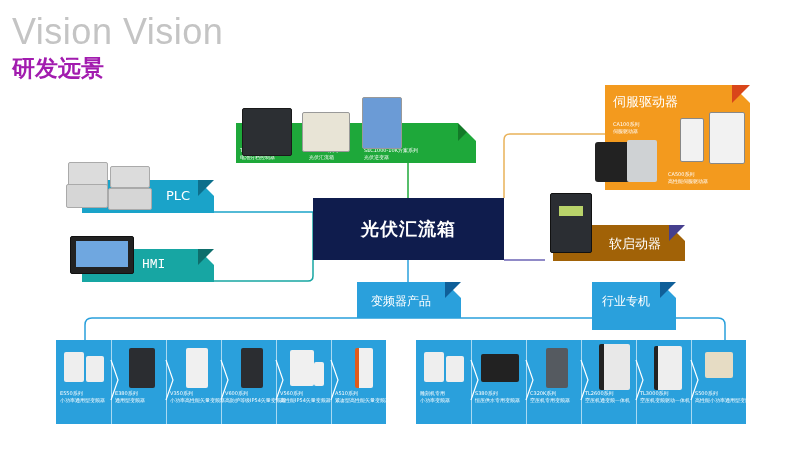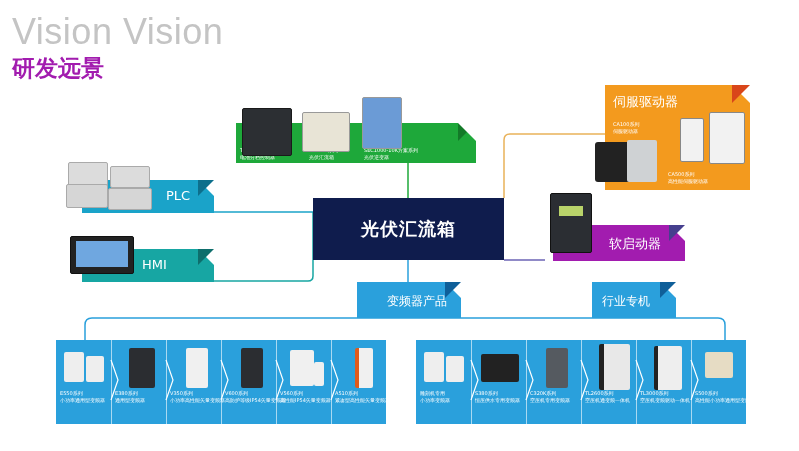--- a/index.html
+++ b/index.html
@@ -71,44 +71,44 @@
   <span style="position:absolute;left:84px;top:8px;font-size:13px;">PLC</span>
 </div>
 <div class="dev" style="left:68px;top:162px;width:38px;height:22px;background:#dcdcdc;border:1px solid #aaa;"></div>
 <div class="dev" style="left:110px;top:166px;width:38px;height:20px;background:#dcdcdc;border:1px solid #aaa;"></div>
 <div class="dev" style="left:66px;top:184px;width:40px;height:22px;background:#d6d6d6;border:1px solid #aaa;"></div>
 <div class="dev" style="left:108px;top:188px;width:42px;height:20px;background:#d6d6d6;border:1px solid #aaa;"></div>
 
 <div class="tab" style="left:82px;top:249px;width:132px;height:33px;background:#17a6a3;">
   <div style="position:absolute;right:0;top:0;width:0;height:0;border-top:16px solid #fff;border-left:16px solid transparent;"></div>
   <div style="position:absolute;right:0;top:0;width:0;height:0;border-left:16px solid #0e6e6c;border-bottom:16px solid transparent;"></div>
-  <span style="position:absolute;left:60px;top:8px;font-size:13px;">HMI</span>
+  <span style="position:absolute;left:60px;top:8px;font-size:13px;font-family:Liberation Mono, monospace;">HMI</span>
 </div>
 <div class="dev" style="left:70px;top:236px;width:62px;height:36px;background:#222;border:1px solid #111;">
   <div style="position:absolute;left:5px;top:4px;width:52px;height:26px;background:#6fa7e0;"></div>
 </div>
 
 <div class="abs center-box">光伏汇流箱</div>
 
-<div class="tab" style="left:553px;top:225px;width:132px;height:36px;background:#a21caf;">
+<div class="tab" style="left:553px;top:225px;width:132px;height:36px;background:#a16207;">
   <div style="position:absolute;right:0;top:0;width:0;height:0;border-top:16px solid #fff;border-left:16px solid transparent;"></div>
   <div style="position:absolute;right:0;top:0;width:0;height:0;border-left:16px solid #463f8e;border-bottom:16px solid transparent;"></div>
   <span style="position:absolute;left:56px;top:10px;font-size:13px;">软启动器</span>
 </div>
 <div class="dev" style="left:550px;top:193px;width:40px;height:58px;background:#2b2e33;border:1px solid #111;">
   <div style="position:absolute;left:8px;top:12px;width:24px;height:10px;background:#b9d36a;"></div>
 </div>
 
 <div class="tab" style="left:357px;top:282px;width:104px;height:36px;background:#2aa0dc;">
   <div style="position:absolute;right:0;top:0;width:0;height:0;border-top:16px solid #fff;border-left:16px solid transparent;"></div>
   <div style="position:absolute;right:0;top:0;width:0;height:0;border-left:16px solid #0f5f99;border-bottom:16px solid transparent;"></div>
-  <span style="position:absolute;left:30px;top:11px;font-size:12px;">变频器产品</span>
+  <span style="position:absolute;left:14px;top:11px;font-size:12px;">变频器产品</span>
 </div>
 
-<div class="tab" style="left:592px;top:282px;width:84px;height:36px;background:#2aa0dc;">
+<div class="tab" style="left:592px;top:282px;width:84px;height:48px;background:#2aa0dc;">
   <div style="position:absolute;right:0;top:0;width:0;height:0;border-top:16px solid #fff;border-left:16px solid transparent;"></div>
   <div style="position:absolute;right:0;top:0;width:0;height:0;border-left:16px solid #0f5f99;border-bottom:16px solid transparent;"></div>
   <span style="position:absolute;left:10px;top:11px;font-size:12px;">行业专机</span>
 </div>
 
 <div class="strip" style="left:56px;width:330px;">
   <div class="cell" style="left:0;width:55px;">
     <div class="dev" style="left:8px;top:12px;width:20px;height:30px;background:#eee;"></div>
     <div class="dev" style="left:30px;top:16px;width:18px;height:26px;background:#eee;"></div>
     <div class="cap"><span>E550系列</span><br><span>小功率通用型变频器</span></div>

